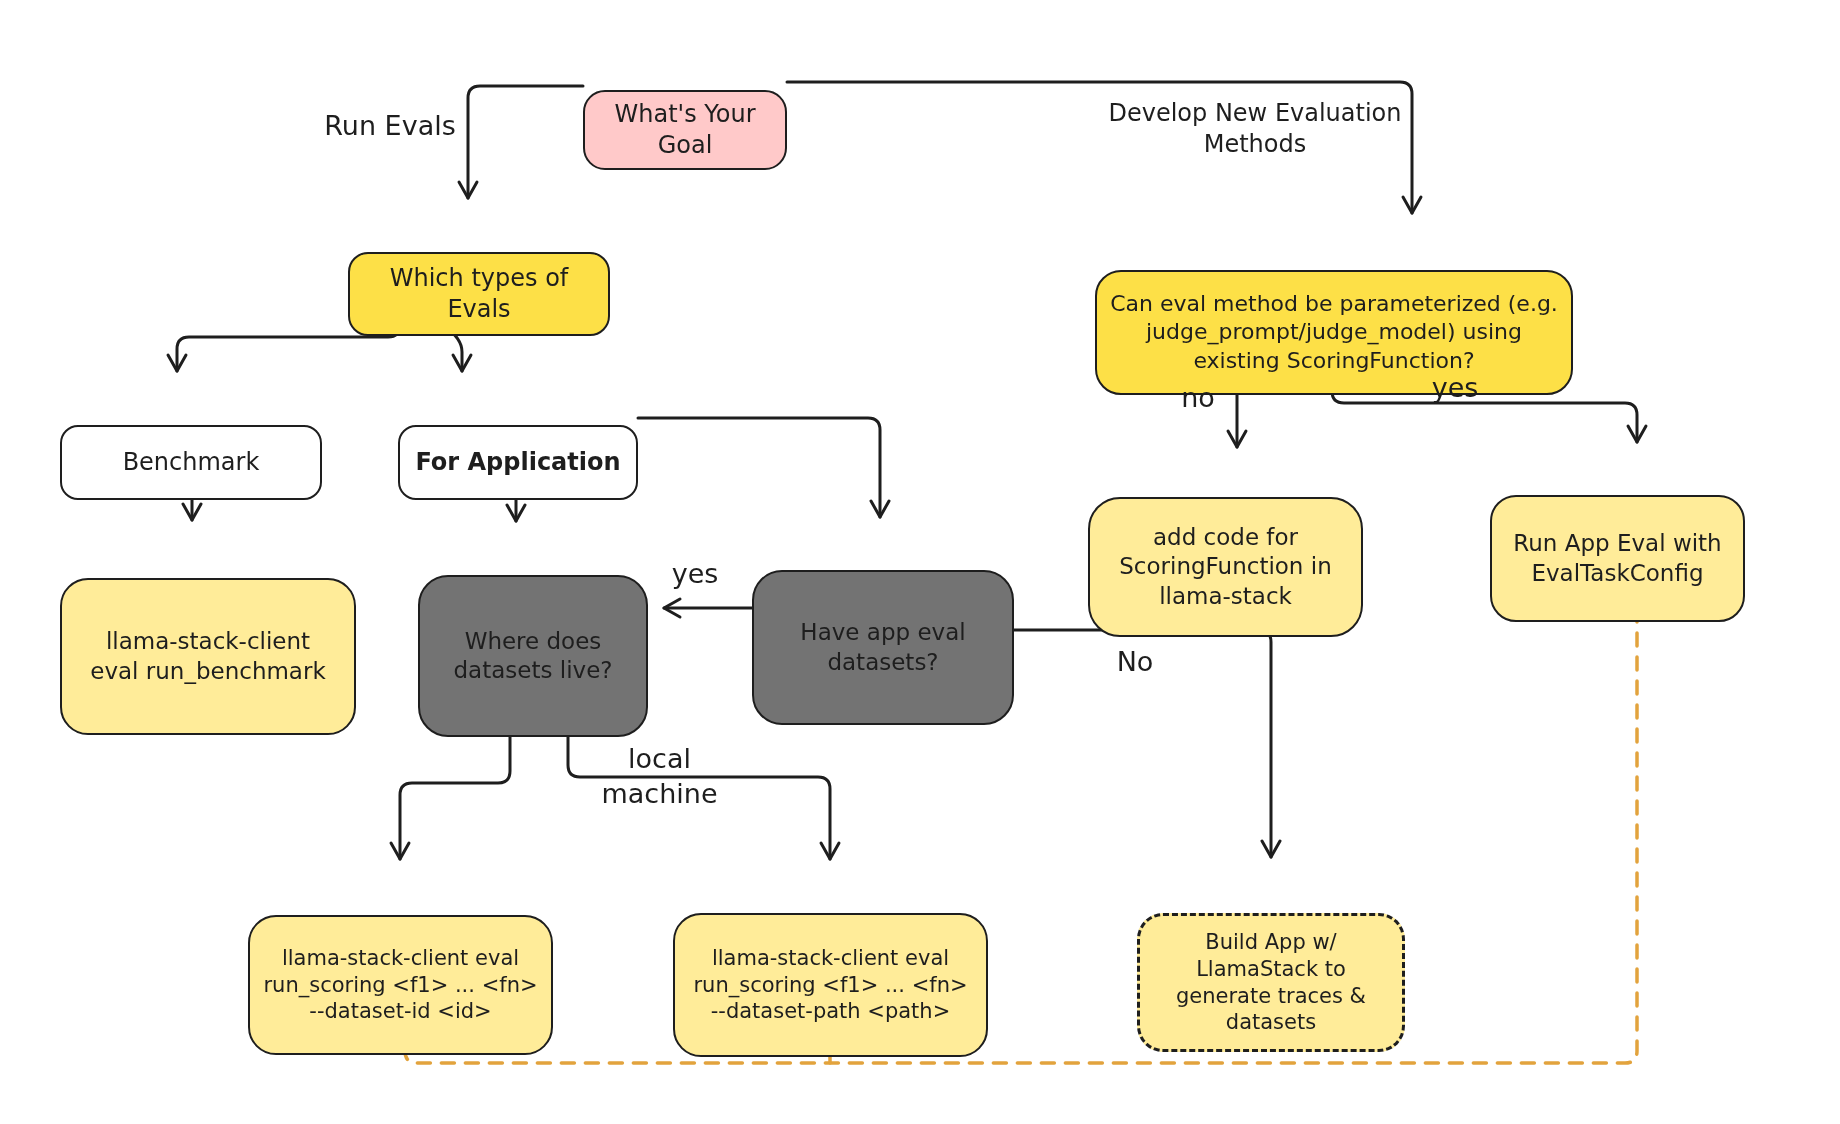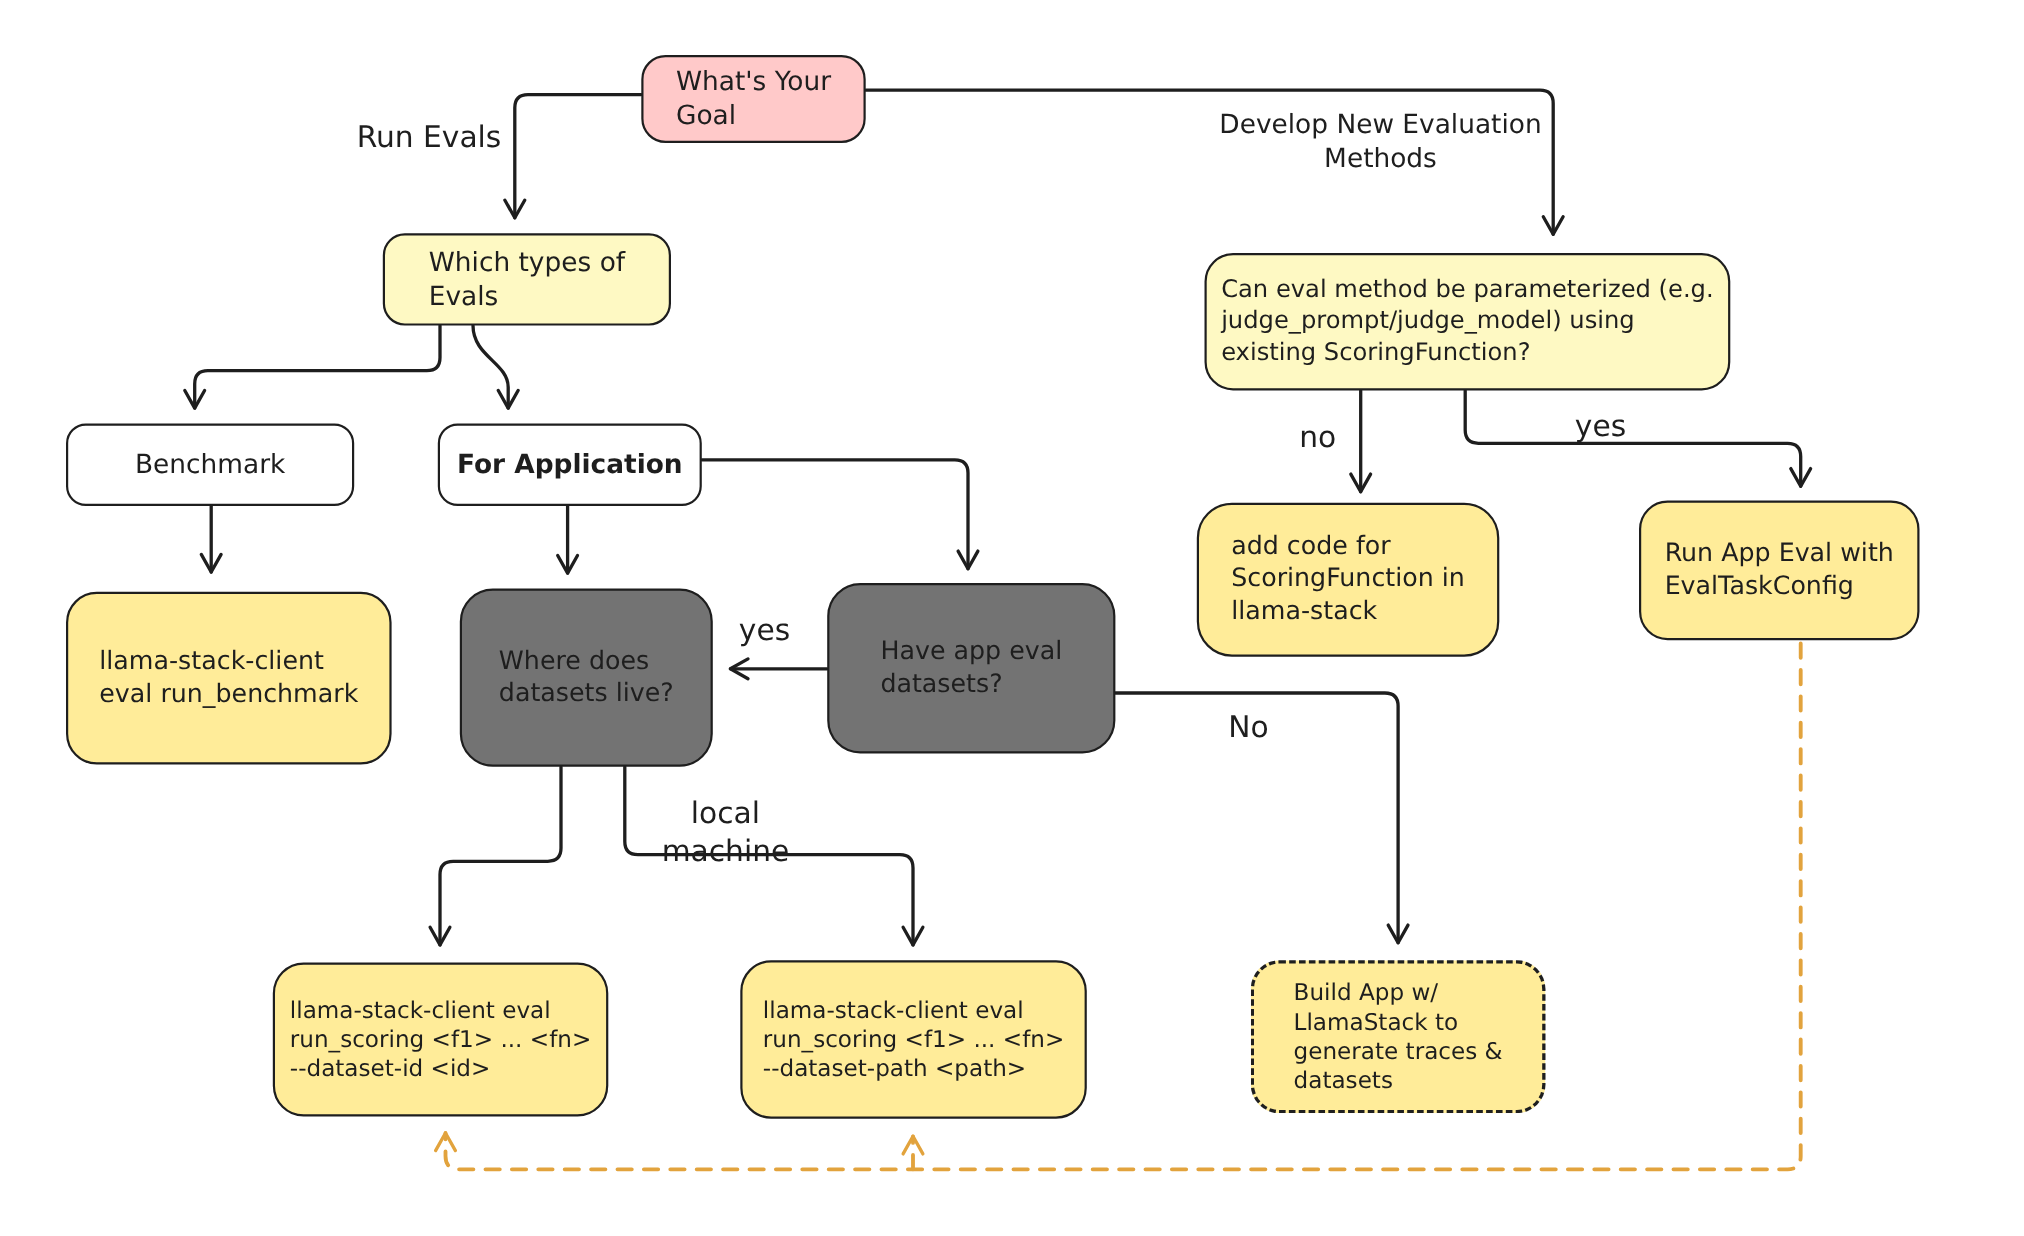--- a/index.html
+++ b/index.html
@@ -1,44 +1,44 @@
 <!DOCTYPE html>
 <html><head>
 <meta charset="utf-8">
 <style>
   html,body{margin:0;padding:0;background:#ffffff;}
   body{font-family:"DejaVu Sans", sans-serif;color:#1e1e1e;}
   .canvas{position:relative;width:1840px;height:1124px;background:#ffffff;overflow:hidden;}
   .wires{position:absolute;left:0;top:0;width:1840px;height:1124px;}
   .node{position:absolute;display:flex;align-items:center;justify-content:center;
-        border:2.5px solid #1e1e1e;line-height:1.28;padding:4px;
-        box-sizing:border-box;}
+        text-align:center;border:2.5px solid #1e1e1e;line-height:1.28;padding:4px;
+        box-sizing:border-box;margin-top:40px;}
   .node-label{white-space:pre-line;}
-  .pink{background:#ffc9c9;} .green{background:#fef9c3;} .blue{background:#737373;}
+  .pink{background:#ffc9c9;} .green{background:#fde047;} .blue{background:#737373;}
   .yellow{background:#ffec99;} .white{background:#ffffff;}
   #n-goal{left:583px;top:50px;width:204px;height:80px;border-radius:22px;font-size:24px;}
   #n-types{left:348px;top:212px;width:262px;height:84px;border-radius:20px;font-size:24px;}
   #n-benchmark{left:60px;top:385px;width:262px;height:75px;border-radius:18px;font-size:24px;}
   #n-forapp{left:398px;top:385px;width:240px;height:75px;border-radius:18px;font-size:24px;font-weight:bold;}
   #n-runbench{left:60px;top:538px;width:296px;height:157px;border-radius:28px;font-size:23px;}
   #n-where{left:418px;top:535px;width:230px;height:162px;border-radius:30px;font-size:23px;}
   #n-have{left:752px;top:530px;width:262px;height:155px;border-radius:30px;font-size:23px;}
   #n-biggreen{left:1095px;top:230px;width:478px;height:125px;border-radius:26px;font-size:22px;}
   #n-addcode{left:1088px;top:457px;width:275px;height:140px;border-radius:32px;font-size:23px;}
   #n-runappeval{left:1490px;top:455px;width:255px;height:127px;border-radius:26px;font-size:23px;}
   #n-cmdid{left:248px;top:875px;width:305px;height:140px;border-radius:28px;font-size:21px;}
   #n-cmdpath{left:673px;top:873px;width:315px;height:144px;border-radius:28px;font-size:21px;}
   #n-buildapp{left:1137px;top:873px;width:268px;height:139px;border-radius:26px;font-size:21px;
               border-style:dashed;border-width:3px;}
   .edge-label{position:absolute;font-size:27px;text-align:center;white-space:pre-line;line-height:1.3;}
   #l-runevals{left:310px;top:108px;width:160px;}
   #l-develop{left:1090px;top:98px;width:330px;font-size:24px;}
   #l-yes-left{left:655px;top:556px;width:80px;}
   #l-remote{left:182px;top:736px;width:330px;}
-  #l-local{left:572px;top:722px;width:175px;}
+  #l-local{left:572px;top:741px;width:175px;}
   #l-no-build{left:1095px;top:644px;width:80px;}
   #l-no-param{left:1168px;top:380px;width:60px;}
   #l-yes-param{left:1420px;top:370px;width:70px;}
 </style>
 </head>
 <body>
 
 <div class="canvas">
 
   <svg class="wires" viewBox="0 0 1840 1124">

